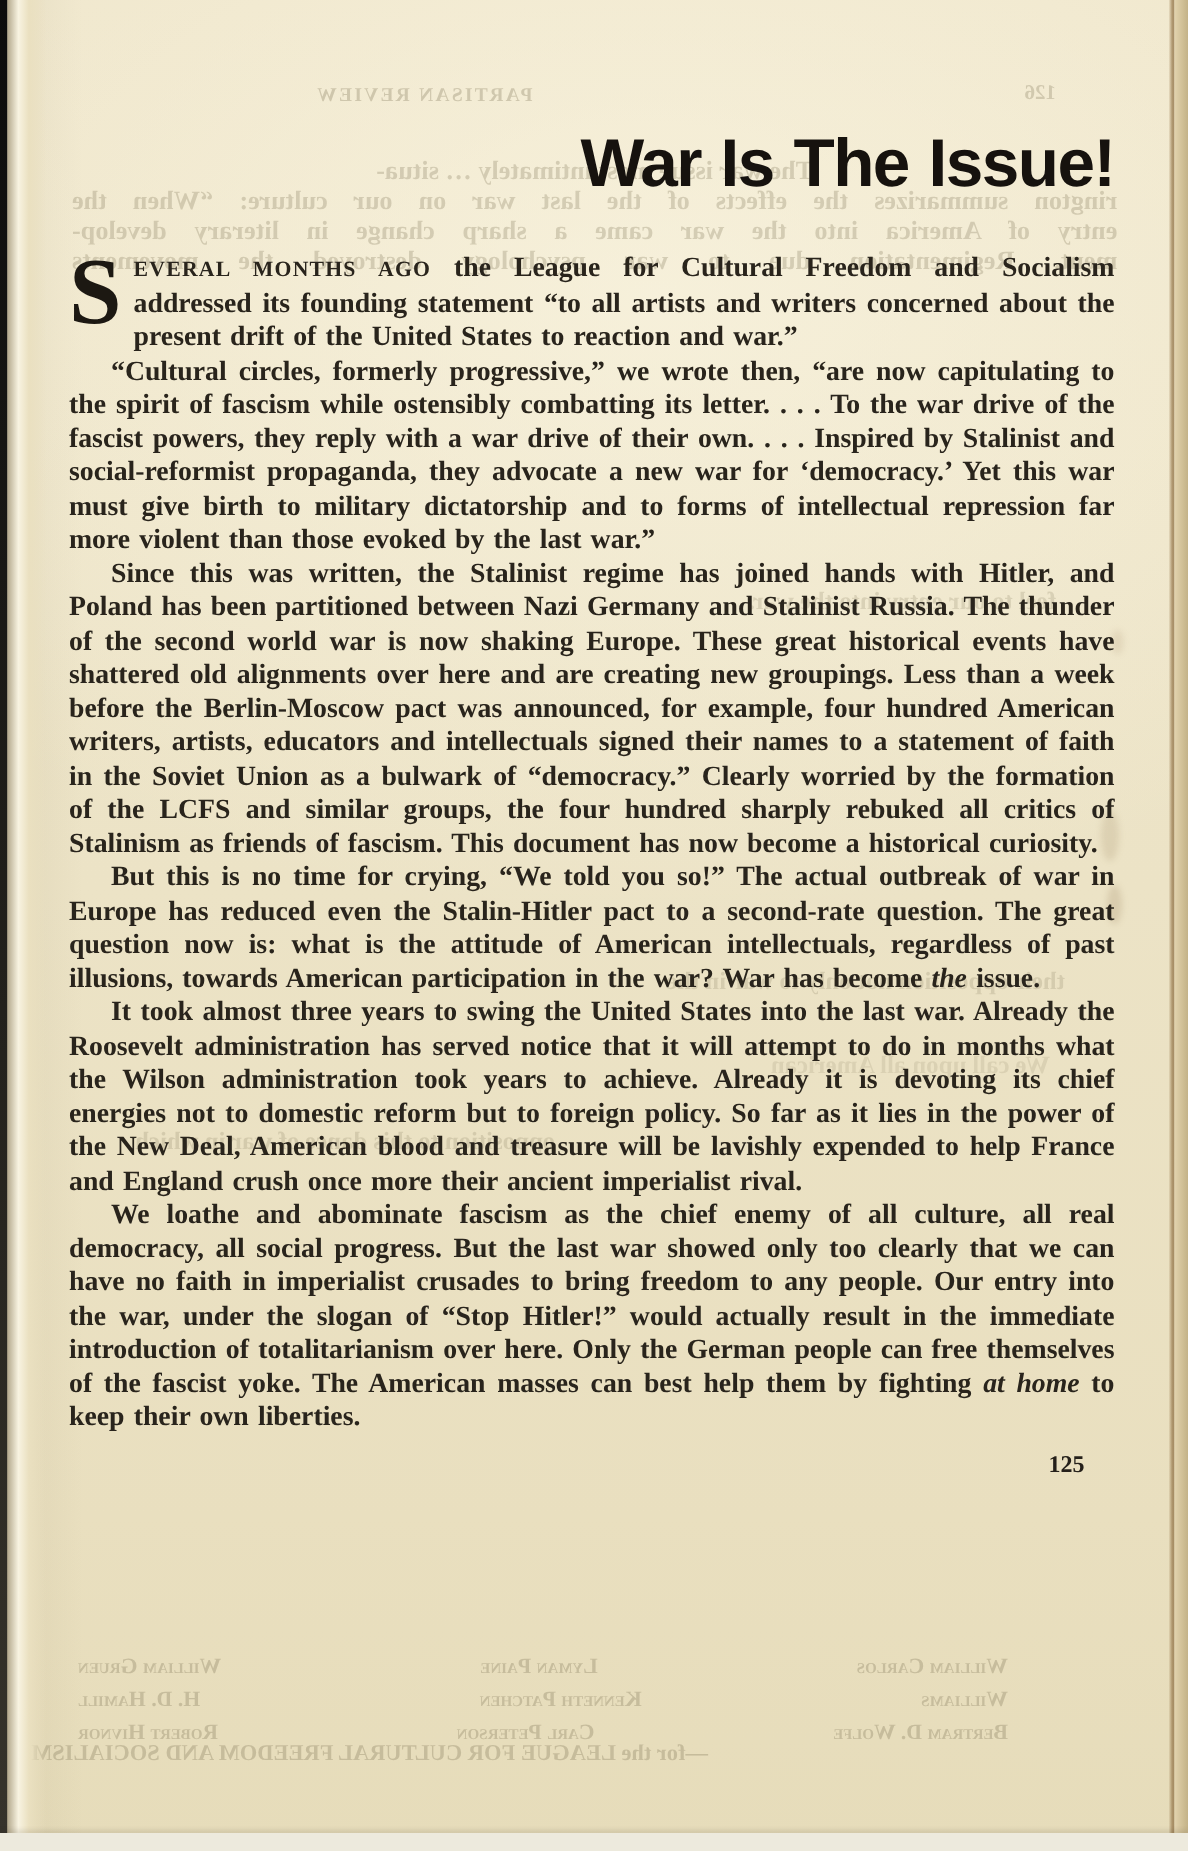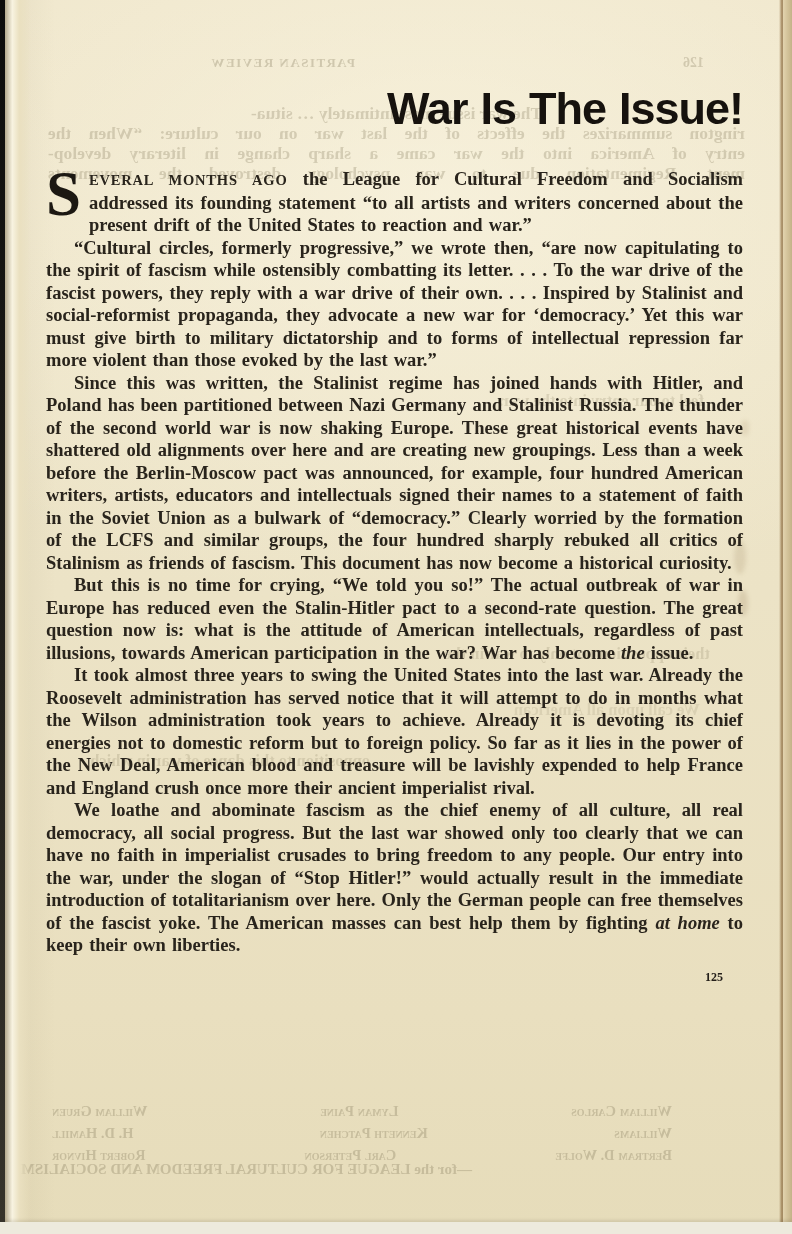--- a/index.html
+++ b/index.html
@@ -50,21 +50,21 @@
     color:#29241c;font-weight:bold;font-size:18.5px;line-height:22.5px;
     text-align:justify;word-spacing:1.5px;}
   h1{font-family:"Liberation Sans","DejaVu Sans",sans-serif;
     font-size:45px;font-weight:bold;letter-spacing:-1px;color:#16120e;
     margin:86px 0 0 0;line-height:46px;text-align:right;}
   .lead{margin:36px 0 0 0;text-indent:0;}
   .dropcap{float:left;font-size:63px;line-height:47px;padding:3px 8px 0 0;color:#1c1812;}
   .smallcaps{font-size:14.5px;letter-spacing:0.8px;}
   .body-par{margin:0;text-indent:28px;}
   .body-par em{}
-  .pageno{text-align:right;padding-right:20px;margin-top:9px;font-size:12px;color:#25201a;}
+  .pageno{text-align:right;padding-right:20px;margin-top:9px;font-size:16px;color:#25201a;}
 </style>
 </head>
 <body>
 
 <div id="scan">
 
   <div class="ghost-layer">
     <div class="ghost g-header-title">PARTISAN REVIEW</div>
     <div class="ghost g-header-num">126</div>
 

